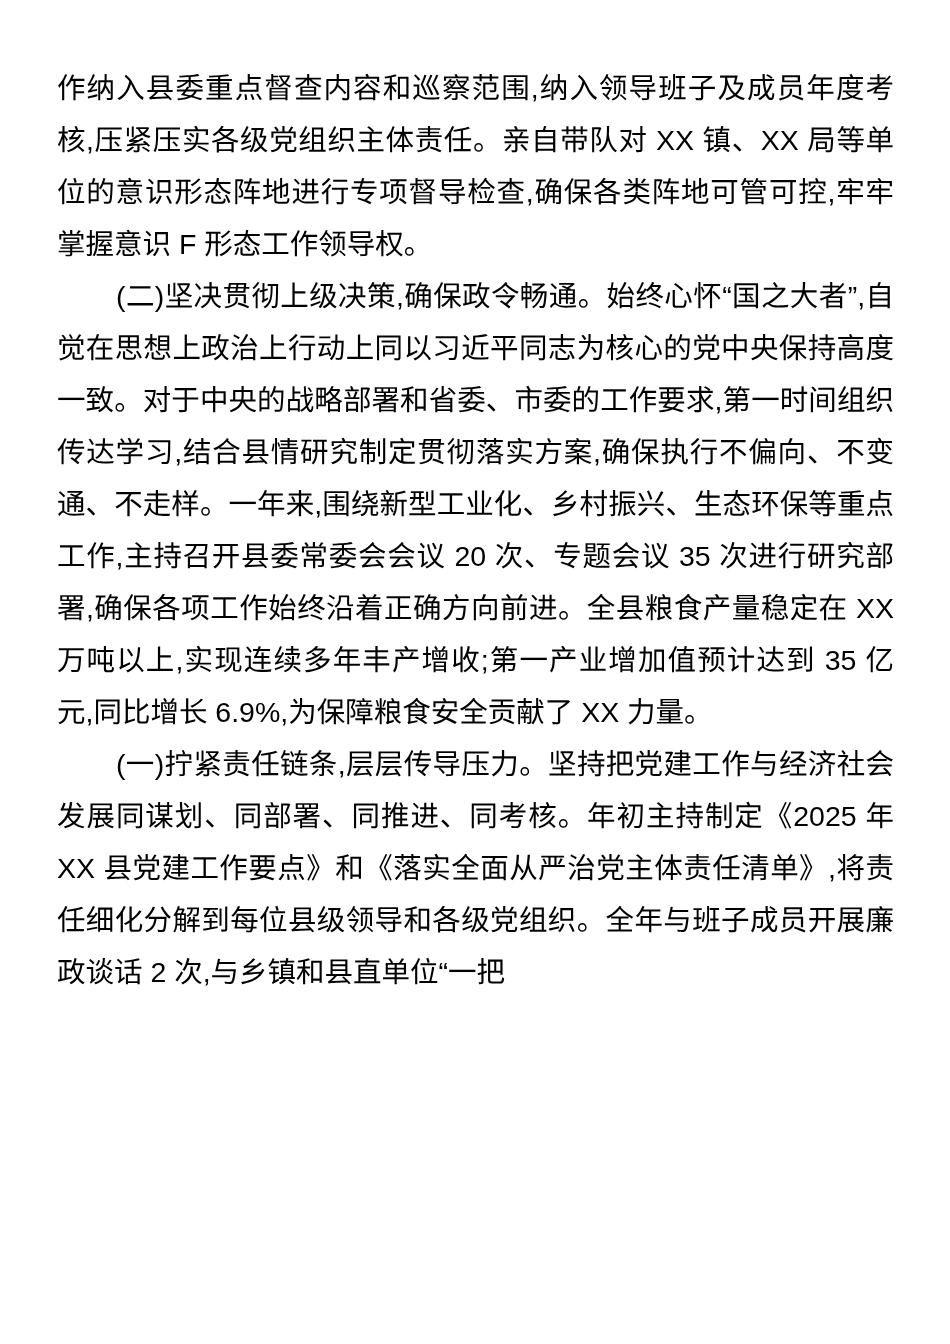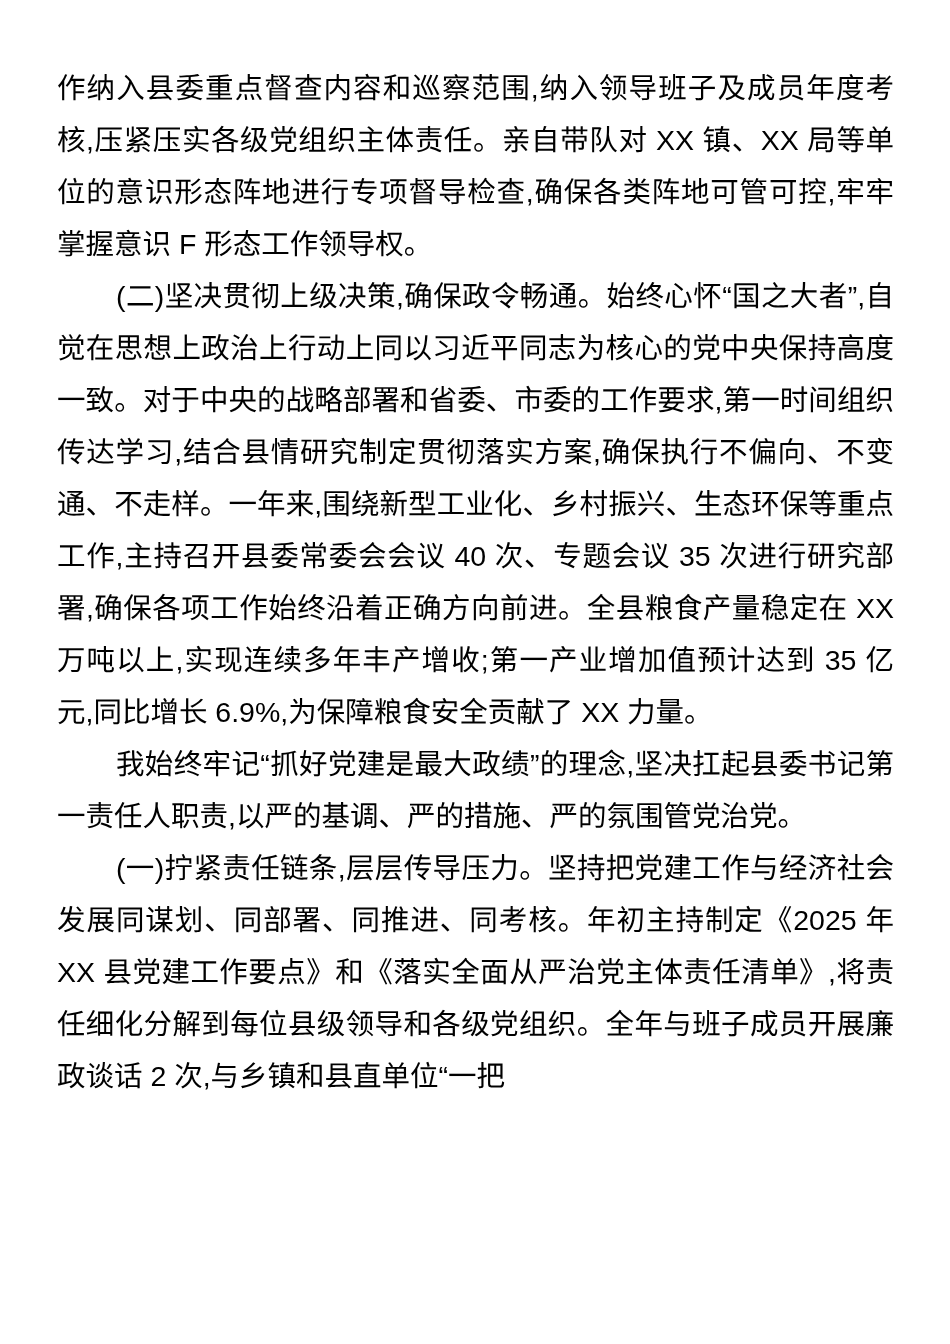--- a/index.html
+++ b/index.html
@@ -49,22 +49,21 @@
   }
 </style>
 </head>
 <body>
 
 <div class="page">
   <div class="text-column">
 
     <p class="para cont">作纳入县委重点督查内容和巡察范围,纳入领导班子及成员年度考核,压紧压实各级党组织主体责任。亲自带队对 XX 镇、XX 局等单位的意识形态阵地进行专项督导检查,确保各类阵地可管可控,牢牢掌握意识 F 形态工作领导权。</p>
 
-    <p class="para indent">(二)坚决贯彻上级决策,确保政令畅通。始终心怀“国之大者”,自觉在思想上政治上行动上同以习近平同志为核心的党中央保持高度一致。对于中央的战略部署和省委、市委的工作要求,第一时间组织传达学习,结合县情研究制定贯彻落实方案,确保执行不偏向、不变通、不走样。一年来,围绕新型工业化、乡村振兴、生态环保等重点工作,主持召开县委常委会会议 40 次、专题会议 35 次进行研究部署,确保各项工作始终沿着正确方向前进。全县粮食产量稳定在 XX 万吨以上,实现连续多年丰产增收;第一产业增加值预计达到 35 亿元,同比增长 6.9%,为保障粮食安全贡献了 XX 力量。</p>
+    <p class="para indent">(二)坚决贯彻上级决策,确保政令畅通。始终心怀“国之大者”,自觉在思想上政治上行动上同以习近平同志为核心的党中央保持高度一致。对于中央的战略部署和省委、市委的工作要求,第一时间组织传达学习,结合县情研究制定贯彻落实方案,确保执行不偏向、不变通、不走样。一年来,围绕新型工业化、乡村振兴、生态环保等重点工作,主持召开县委常委会会议 20 次、专题会议 35 次进行研究部署,确保各项工作始终沿着正确方向前进。全县粮食产量稳定在 XX 万吨以上,实现连续多年丰产增收;第一产业增加值预计达到 35 亿元,同比增长 6.9%,为保障粮食安全贡献了 XX 力量。</p>
 
 
 
-    <p class="para indent">我始终牢记“抓好党建是最大政绩”的理念,坚决扛起县委书记第一责任人职责,以严的基调、严的措施、严的氛围管党治党。</p>
 
     <p class="para indent">(一)拧紧责任链条,层层传导压力。坚持把党建工作与经济社会发展同谋划、同部署、同推进、同考核。年初主持制定《2025 年 XX 县党建工作要点》和《落实全面从严治党主体责任清单》,将责任细化分解到每位县级领导和各级党组织。全年与班子成员开展廉政谈话 2 次,与乡镇和县直单位“一把</p>
 
   </div>
 </div>
 
 </body></html>

